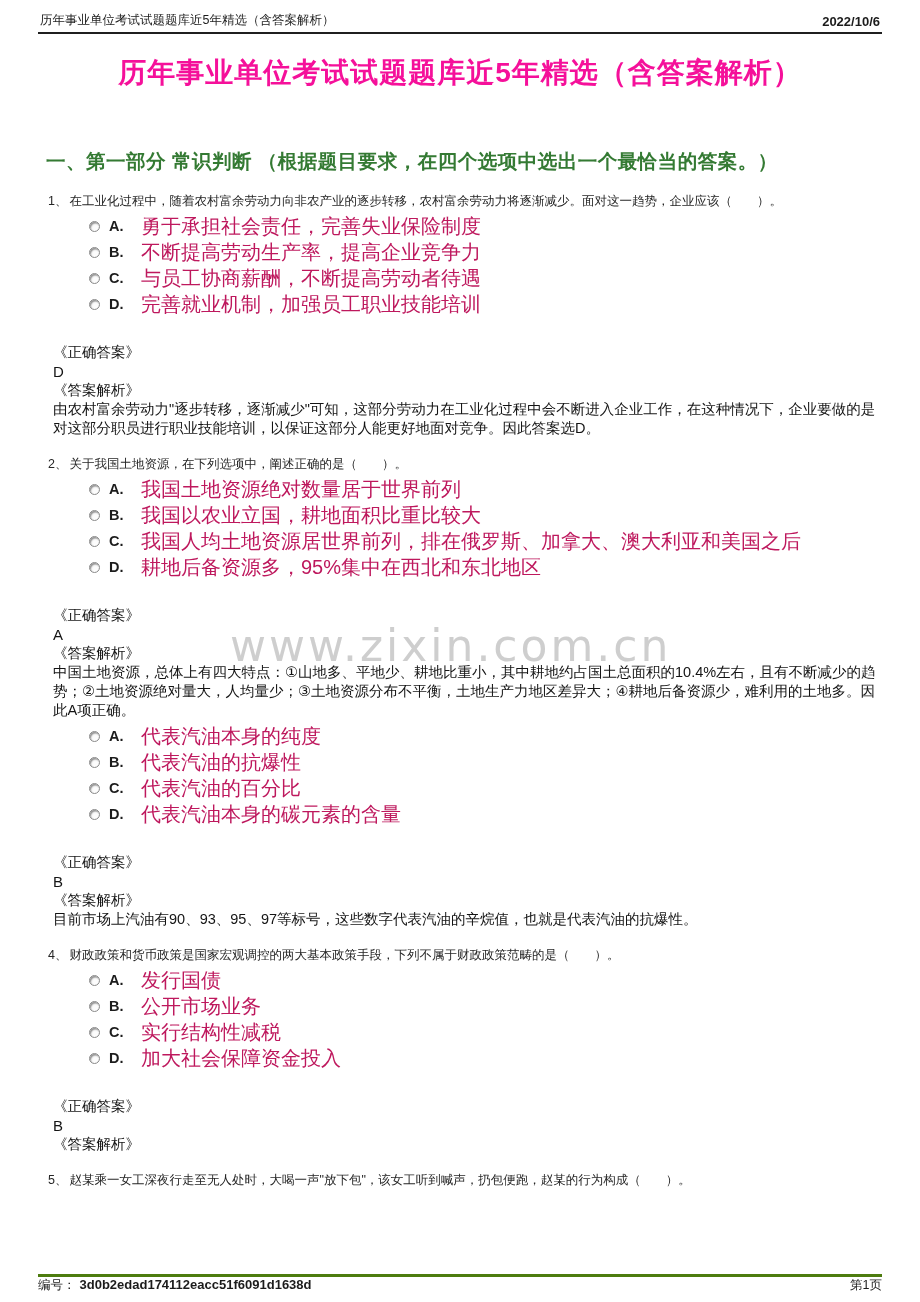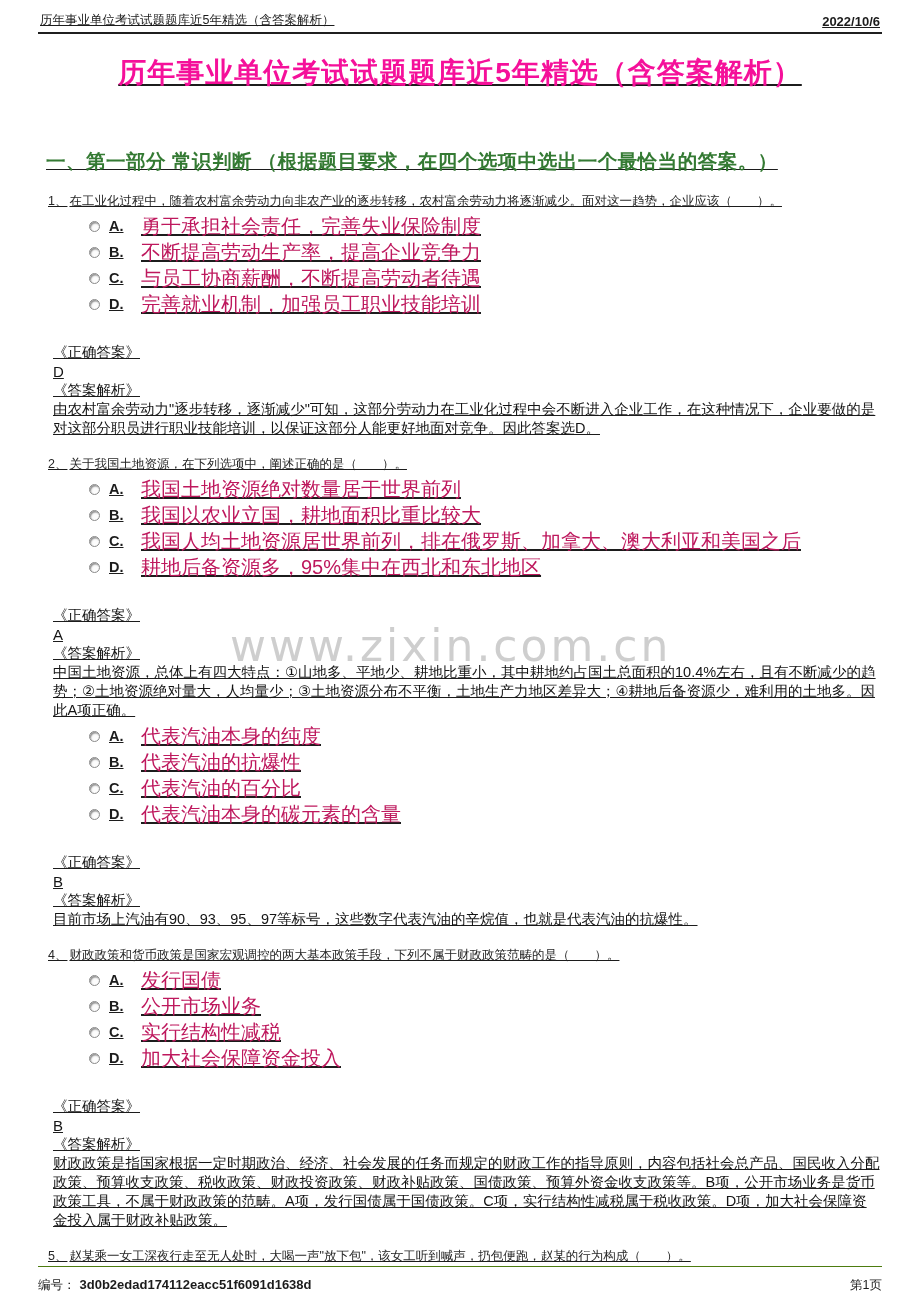--- a/index.html
+++ b/index.html
@@ -8,21 +8,20 @@
     --watermark-color:#c9c9c9;
   }
   html,body{margin:0;padding:0;background:#ffffff;}
   .page{
     position:relative;
     width:920px;height:1302px;
     background:#fff;
     overflow:hidden;
     font-family:"Liberation Sans","DejaVu Sans",sans-serif;
     color:#1c1c1c;
-    text-decoration:underline;
   }
   
   .doc-header{
     margin:0 38px;
     padding:12px 2px 3px 2px;
     border-bottom:2px solid #1f1f1f;
     display:flex;justify-content:space-between;align-items:flex-end;
     font-size:12.5px;
     position:relative;z-index:1;
   }
@@ -85,22 +84,22 @@
     font-size:44px;
     letter-spacing:3px;
     color:var(--watermark-color);
     opacity:.9;
     white-space:nowrap;
   }
   
   .doc-footer{
     position:absolute;
     left:38px;right:38px;bottom:8px;
-    border-top:1px solid #4d7c0f;
-    padding-top:10px;
+    border-top:3px solid #4d7c0f;
+    padding-top:0;
     display:flex;justify-content:space-between;align-items:baseline;
     font-size:12.5px;
     z-index:1;
     background:transparent;
   }
   .doc-number-value{font-weight:bold;font-size:13px;margin-left:4px;}
 </style>
 </head>
 <body>
 
@@ -244,21 +243,20 @@
   <div class="option">
     <span class="radio"></span>
     <span class="opt-letter">D.</span>
     <span class="opt-text">加大社会保障资金投入</span>
   </div>
 </div>
     <div class="answer">
       <div class="ans-label">《正确答案》</div>
       <div class="ans-letter">B</div>
       <div class="ans-label">《答案解析》</div>
-      <div class="ans-text">财政政策是指国家根据一定时期政治、经济、社会发展的任务而规定的财政工作的指导原则，内容包括社会总产品、国民收入分配政策、预算收支政策、税收政策、财政投资政策、财政补贴政策、国债政策、预算外资金收支政策等。B项，公开市场业务是货币政策工具，不属于财政政策的范畴。A项，发行国债属于国债政策。C项，实行结构性减税属于税收政策。D项，加大社会保障资金投入属于财政补贴政策。</div>
     </div>
   </section>
 
   <section class="question">
     <p class="q-intro"><span class="q-num">5、</span><span>赵某乘一女工深夜行走至无人处时，大喝一声"放下包"，该女工听到喊声，扔包便跑，赵某的行为构成（　　）。</span></p>
     <div class="options"></div>
 
   </section>
 </main>
 

